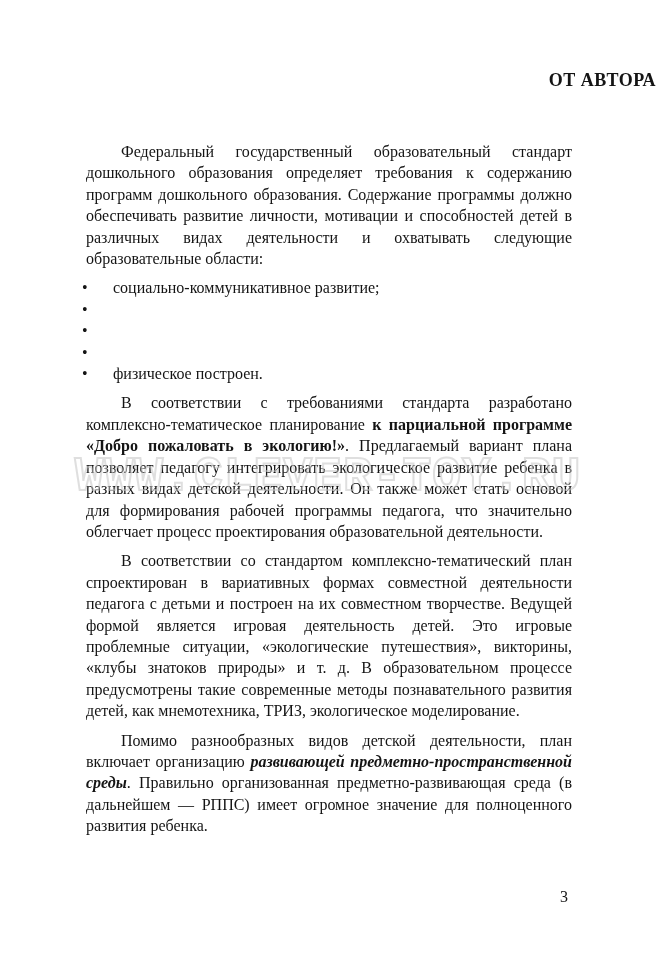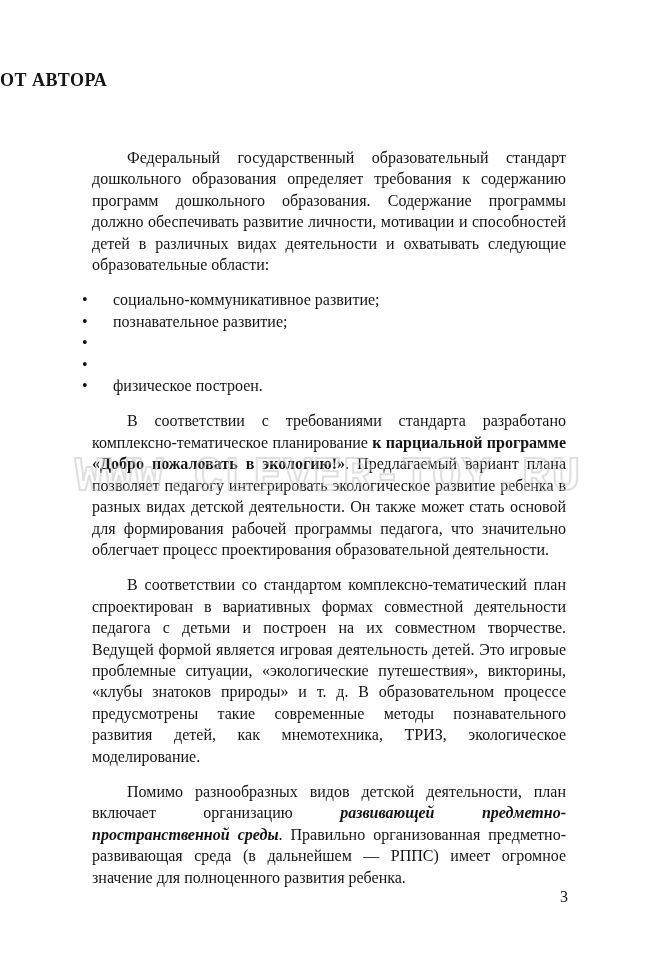--- a/index.html
+++ b/index.html
@@ -11,37 +11,37 @@
     overflow: hidden;
     font-family: "Liberation Serif", serif;
     color: #141414;
   }
   .title {
     position: absolute;
     top: 70px;
     left: 0;
     width: 100%;
     margin: 0;
-    text-align: left;
+    text-align: right;
     font-size: 18px;
     font-weight: bold;
     letter-spacing: 0.5px;
   }
   .text-block {
     position: absolute;
     left: 78px;
     top: 133px;
     width: 502px;
     font-size: 16px;
     line-height: 21.4px;
     text-align: justify;
     hyphens: auto;
     -webkit-hyphens: auto;
   }
-  .para { margin: 14px; text-indent: 35px; }
+  .para { margin: 8px; text-indent: 35px; }
   .para b { font-weight: bold; }
   .para .bi { font-weight: bold; font-style: italic; }
   .para.spread-last { text-align-last: justify; }
   ul.bullets { margin: 0; padding: 0; list-style: none; }
   ul.bullets li { display: flex; text-align: left; }
   .bullet-marker {
     flex: 0 0 35px;
     width: 35px;
     padding-left: 4px;
     box-sizing: border-box;
@@ -80,21 +80,20 @@
 
     <p class="para">Федеральный государственный образовательный стандарт дошкольного образования определяет требования к содержанию программ дошкольного образования. Содержание программы должно обеспечивать развитие личности, мотивации и способностей детей в различных видах деятельности и охватывать следующие образовательные области:</p>
 
     <ul class="bullets">
       <li>
         <span class="bullet-marker">•</span>
         <span>социально-коммуникативное развитие;</span>
       </li>
       <li>
         <span class="bullet-marker">•</span>
-        <span>познавательное развитие;</span>
       </li>
       <li>
         <span class="bullet-marker">•</span>
       </li>
       <li>
         <span class="bullet-marker">•</span>
       </li>
       <li>
         <span class="bullet-marker">•</span>
         <span>физическое построен.</span>

